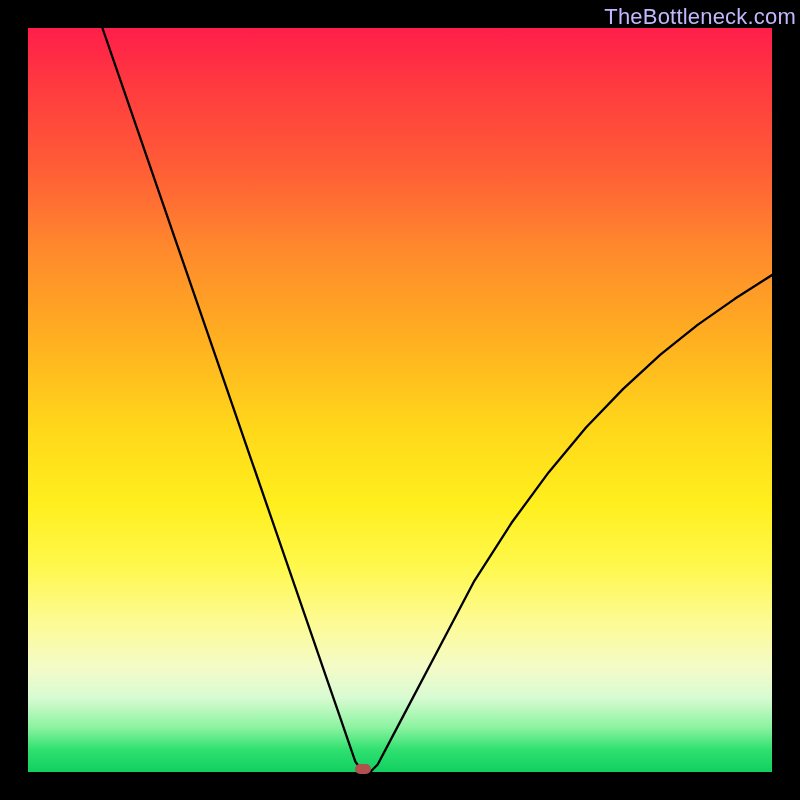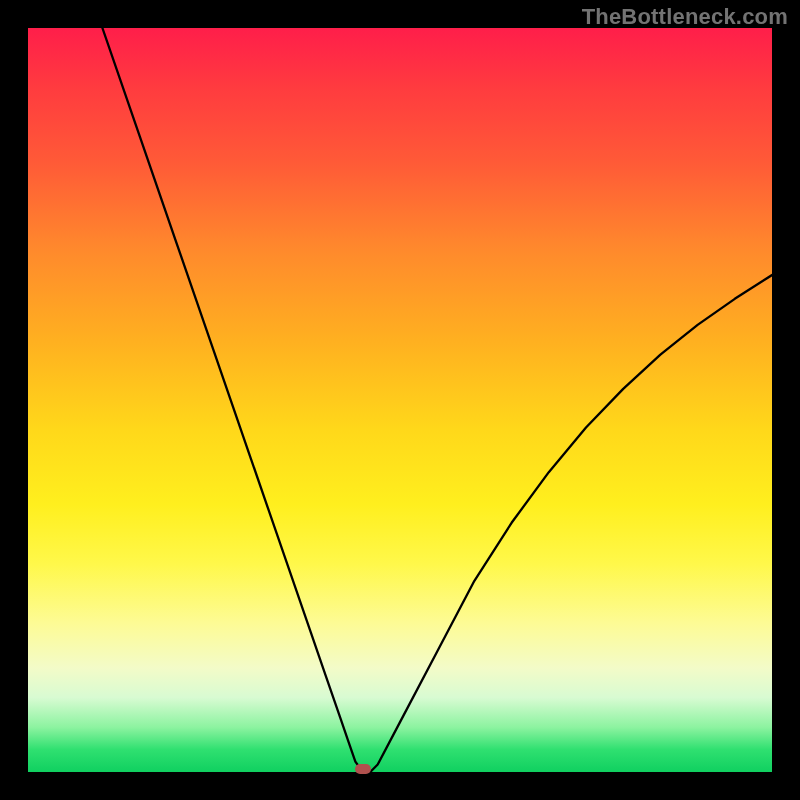--- a/index.html
+++ b/index.html
@@ -6,25 +6,25 @@
   html, body { width: 800px; height: 800px; overflow: hidden; background: #000; }
   .frame {
     position: relative;
     width: 800px;
     height: 800px;
     background: #000;
   }
   .watermark {
     position: absolute;
     top: 4px;
-    right: 12px;
+    right: 4px;
     font-family: Arial, Helvetica, sans-serif;
     font-size: 22px;
-    font-weight: 700;
-    color: #737373;
+    font-weight: 400;
+    color: #c4b5fd;
     letter-spacing: 0.2px;
     z-index: 5;
   }
   .plot-area {
     position: absolute;
     left: 28px;
     top: 28px;
     width: 744px;
     height: 744px;
   }

